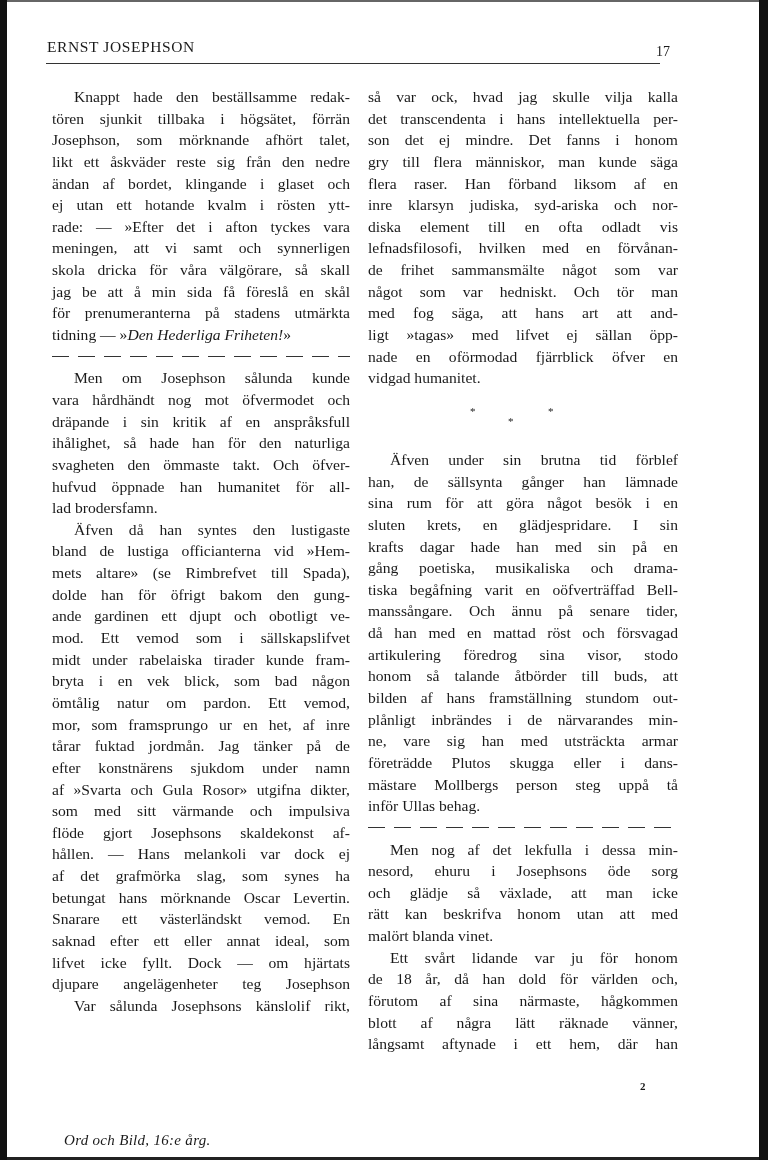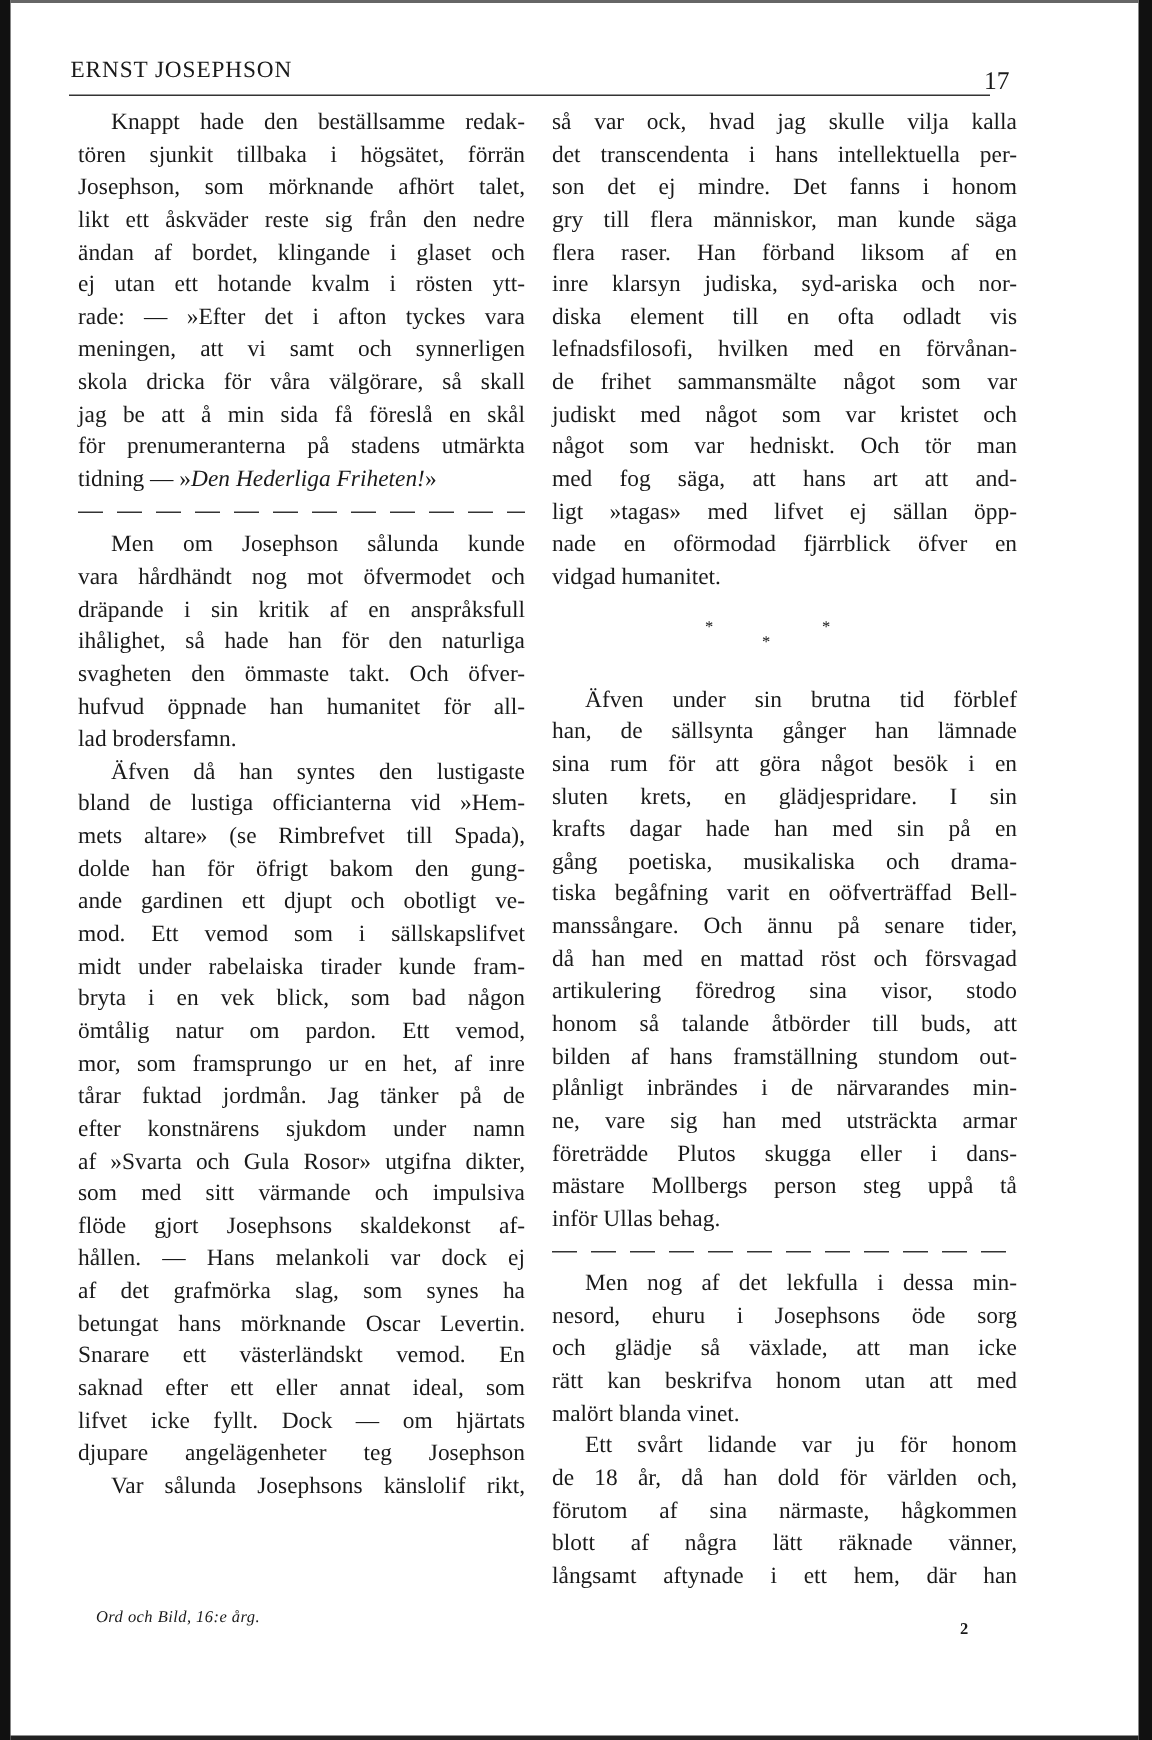--- a/index.html
+++ b/index.html
@@ -12,27 +12,27 @@
   .edge-left { position: absolute; left: 0; top: 0; width: 7px; height: 1160px; background: #111; }
   .edge-right { position: absolute; right: 0; top: 0; width: 9px; height: 1160px; background: #111; }
   .edge-top { position: absolute; left: 7px; right: 9px; top: 0; height: 2px; background: #666; }
   .edge-bottom { position: absolute; left: 7px; right: 9px; bottom: 0; height: 3px; background: #222; }
 
   .running-head {
     position: absolute; top: 38px; left: 0; width: 768px; text-align: left;
     font-size: 15.5px; letter-spacing: 0.6px; margin-left: 47px;
   }
   .page-number {
-    position: absolute; top: 44px; left: 656px; font-size: 17px; font-family: Liberation Serif, serif;
+    position: absolute; top: 44px; left: 656px; font-size: 14px; font-family: Liberation Serif, serif;
   }
   .head-rule {
     position: absolute; top: 63px; left: 46px; width: 614px; height: 1px; background: #333;
   }
 
-  .col { position: absolute; top: 71px; }
+  .col { position: absolute; top: 86px; }
   .col-left { left: 52px; width: 298px; }
   .col-right { left: 368px; width: 310px; }
 
   .line {
     display: block; height: 21.65px; line-height: 21.65px;
     font-size: 15.6px; white-space: nowrap;
     text-align: justify; text-align-last: justify;
   }
   .line.last { text-align-last: left; }
   .line.indent { padding-left: 22px; }
@@ -43,22 +43,22 @@
   }
   .dash-rule::before {
     content: ""; position: absolute; left: 0; right: 0; top: 10px; height: 1.2px;
     background: repeating-linear-gradient(90deg, #333 0 17px, transparent 17px 26px);
   }
 
   .asterism { position: relative; height: 40px; }
   .asterism span { position: absolute; font-size: 11px; }
 
   .footer-note {
-    position: absolute; top: 1072px; left: 64px;
-    font-size: 11px; font-style: italic; letter-spacing: 0.3px;
+    position: absolute; top: 1132px; left: 64px;
+    font-size: 15px; font-style: italic; letter-spacing: 0.3px;
   }
   .signature {
     position: absolute; top: 1080px; left: 640px; font-size: 11px; font-weight: bold;
   }
 </style>
 </head>
 <body>
 
 <div class="edge-left"></div>
 <div class="edge-right"></div>
@@ -118,21 +118,20 @@
 <div class="col col-right">
   <span class="line">så  var  ock,  hvad  jag  skulle  vilja  kalla</span>
   <span class="line">det transcendenta i hans intellektuella per-</span>
   <span class="line">son  det  ej  mindre.  Det  fanns  i  honom</span>
   <span class="line">gry  till  flera  människor,  man  kunde  säga</span>
   <span class="line">flera  raser.   Han  förband  liksom  af  en</span>
   <span class="line">inre  klarsyn  judiska,  syd-ariska  och  nor-</span>
   <span class="line">diska  element  till  en  ofta  odladt  vis</span>
   <span class="line">lefnadsfilosofi,  hvilken  med  en  förvånan-</span>
   <span class="line">de  frihet  sammansmälte  något  som  var</span>
-  <span class="line">judiskt  med  något  som  var  kristet  och</span>
   <span class="line">något  som  var  hedniskt.   Och  tör  man</span>
   <span class="line">med  fog  säga,  att  hans  art  att  and-</span>
   <span class="line">ligt  »tagas»  med  lifvet  ej  sällan  öpp-</span>
   <span class="line">nade  en  oförmodad  fjärrblick  öfver  en</span>
   <span class="line last">vidgad  humanitet.</span>
 
   <div class="asterism" style="margin-top:6px;height:54px;">
     <span style="left:102px;top:10px;">*</span>
     <span style="left:140px;top:20px;">*</span>
     <span style="left:180px;top:10px;">*</span>

